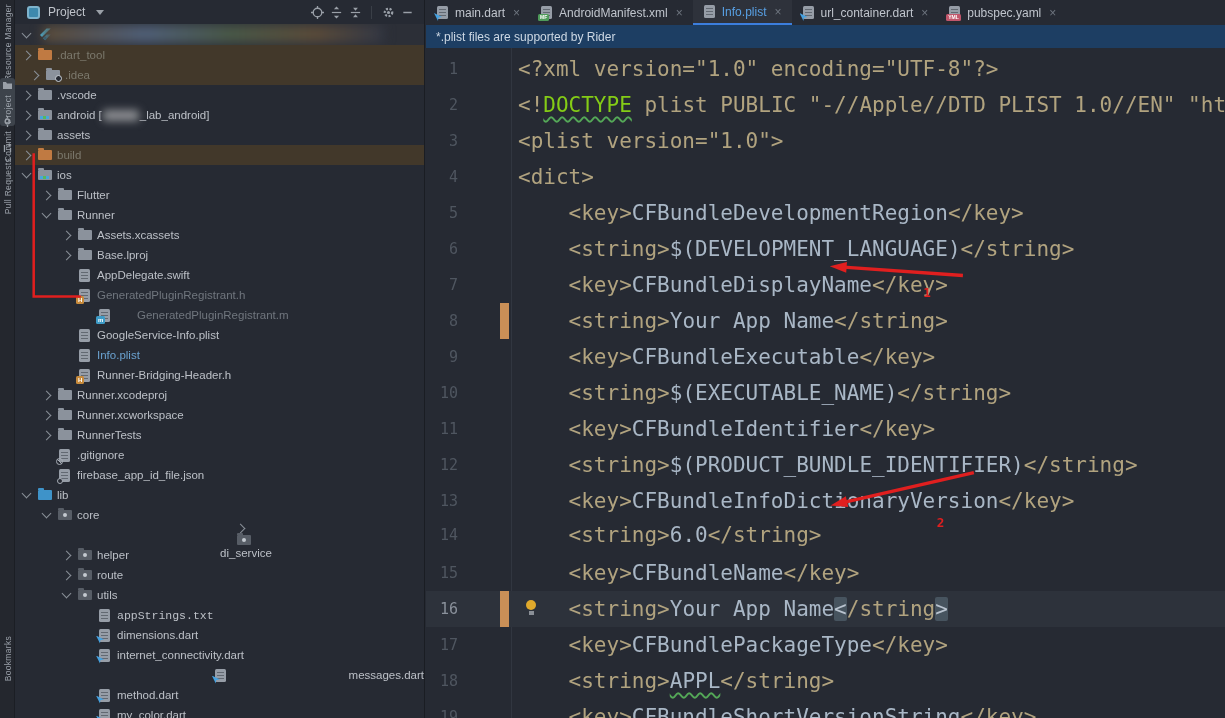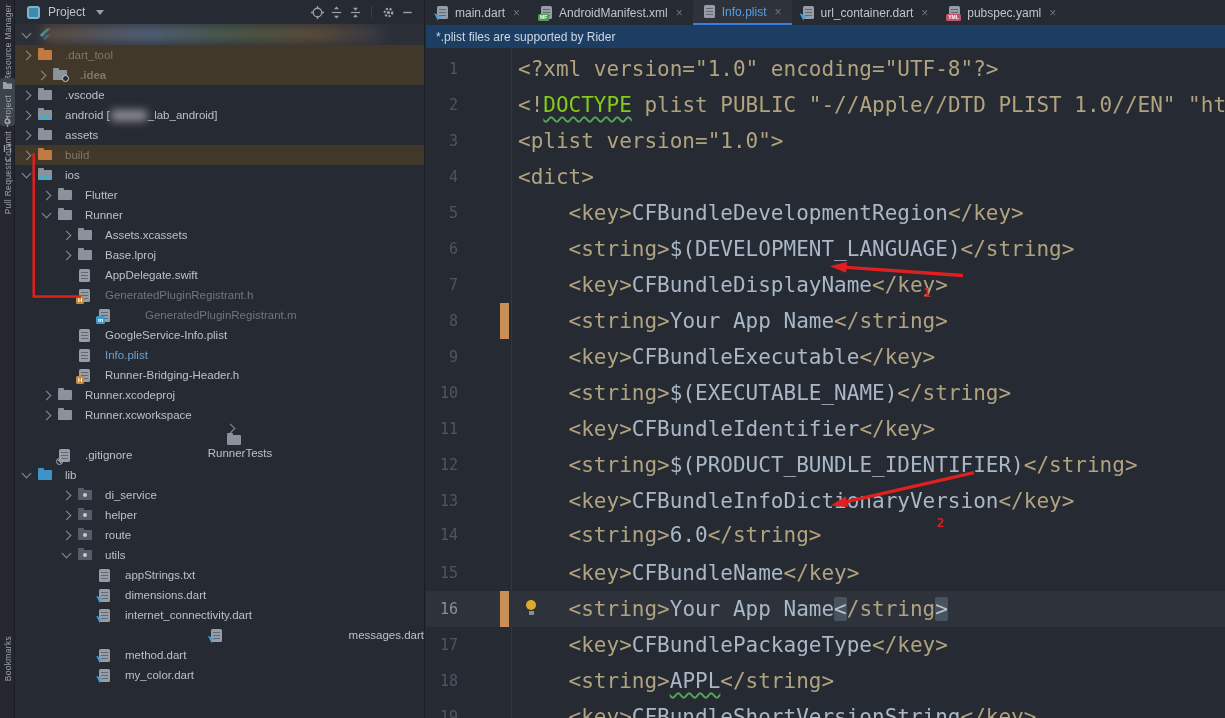--- a/index.html
+++ b/index.html
@@ -32,21 +32,21 @@
   .hicon { width:14px; height:14px; display:flex; align-items:center;
     justify-content:center; cursor:pointer; }
   .hicon svg { width:13px; height:13px; }
   .hdivider { width:1px; height:13px; background:#3a3f47; margin:0 4px; }
 
   #tree-body { position:absolute; left:0; top:24px; right:0; bottom:0; overflow:hidden; }
   .trow { position:relative; height:20px; display:flex; align-items:center;
     font-size:11.5px; color:#bcc0c7; white-space:nowrap; cursor:pointer; }
   .trow.excluded { background:#42382a; }
   .trow.rootrow { height:21px; background:#2c2f37; overflow:hidden; }
-  .trow .lbl { margin-left:13px; }
+  .trow .lbl { margin-left:5px; }
   .trow.dim .lbl { color:#7b786c; }
   .trow.dimgray .lbl { color:#70767e; }
   .trow.sel .lbl { color:#6aa1cf; }
   .chev { width:7px; height:7px; border-right:1.4px solid #8a9099;
     border-bottom:1.4px solid #8a9099; flex:0 0 auto; }
   .chev.closed { transform:rotate(-45deg); margin-right:7px; }
   .chev.open { transform:rotate(45deg); margin-right:7px; margin-top:-3px; }
   .chev.none { visibility:hidden; margin-right:7px; }
   .ticon { width:15px; height:15px; position:relative; flex:0 0 auto; display:flex;
     align-items:center; justify-content:center; }
@@ -214,21 +214,21 @@
           <span class="lbl"></span>
           <div class="blurblob"></div>
         </div>
         <div class="trow excluded dim" style="padding-left: 8px;">
           <span class="chev closed"></span>
           <span class="ticon">
             <span class="fold orange"></span>
           </span>
           <span class="lbl">.dart_tool</span>
         </div>
-        <div class="trow excluded dim" style="padding-left: 23px; font-weight: bold;">
+        <div class="trow excluded dim" style="padding-left: 16px;">
           <span class="chev closed"></span>
           <span class="ticon">
             <span class="fold gear"></span>
           </span>
           <span class="lbl">.idea</span>
         </div>
         <div class="trow" style="padding-left: 8px;">
           <span class="chev closed"></span>
           <span class="ticon">
             <span class="fold"></span>
@@ -348,48 +348,64 @@
           </span>
           <span class="lbl">Runner.xcodeproj</span>
         </div>
         <div class="trow" style="padding-left: 28px;">
           <span class="chev closed"></span>
           <span class="ticon">
             <span class="fold"></span>
           </span>
           <span class="lbl">Runner.xcworkspace</span>
         </div>
-        <div class="trow" style="padding-left: 28px; flex-direction: column;">
+        <div class="trow" style="padding-left: 28px;">
           <span class="chev closed"></span>
           <span class="ticon">
             <span class="fold"></span>
           </span>
           <span class="lbl">RunnerTests</span>
         </div>
         <div class="trow" style="padding-left: 28px;">
           <span class="chev none"></span>
           <span class="ticon">
             <span class="fdoc">
               <span class="ignb"></span>
             </span>
           </span>
           <span class="lbl">.gitignore</span>
+        </div>
+        <div class="trow" style="padding-left: 28px;">
+          <span class="chev none"></span>
+          <span class="ticon">
+            <span class="fdoc">
+              <span class="jsonb"></span>
+            </span>
+          </span>
+          <span class="lbl">firebase_app_id_file.json</span>
         </div>
         <div class="trow" style="padding-left: 8px;">
           <span class="chev open"></span>
           <span class="ticon">
             <span class="fold blue"></span>
           </span>
           <span class="lbl">lib</span>
         </div>
-        <div class="trow" style="padding-left: 48px;">
-          <span class="chev closed"></span>
+        <div class="trow" style="padding-left: 28px;">
+          <span class="chev open"></span>
           <span class="ticon">
             <span class="fold pkg"></span>
           </span>
+          <span class="lbl">core</span>
+        </div>
+        <div class="trow" style="padding-left: 48px; flex-direction: column;">
+          <span class="chev closed"></span>
+          <span class="ticon">
+            <span class="fold pkg"></span>
+          </span>
           <span class="lbl">di_service</span>
         </div>
         <div class="trow" style="padding-left: 48px;">
           <span class="chev closed"></span>
           <span class="ticon">
             <span class="fold pkg"></span>
           </span>
           <span class="lbl">helper</span>
         </div>
         <div class="trow" style="padding-left: 48px;">
@@ -399,21 +415,21 @@
           </span>
           <span class="lbl">route</span>
         </div>
         <div class="trow" style="padding-left: 48px;">
           <span class="chev open"></span>
           <span class="ticon">
             <span class="fold pkg"></span>
           </span>
           <span class="lbl">utils</span>
         </div>
-        <div class="trow" style="padding-left: 68px;">
+        <div class="trow" style="padding-left: 68px; font-family: Liberation Mono, monospace;">
           <span class="chev none"></span>
           <span class="ticon">
             <span class="fdoc"></span>
           </span>
           <span class="lbl">appStrings.txt</span>
         </div>
         <div class="trow" style="padding-left: 68px;">
           <span class="chev none"></span>
           <span class="ticon">
             <span class="fdoc">

